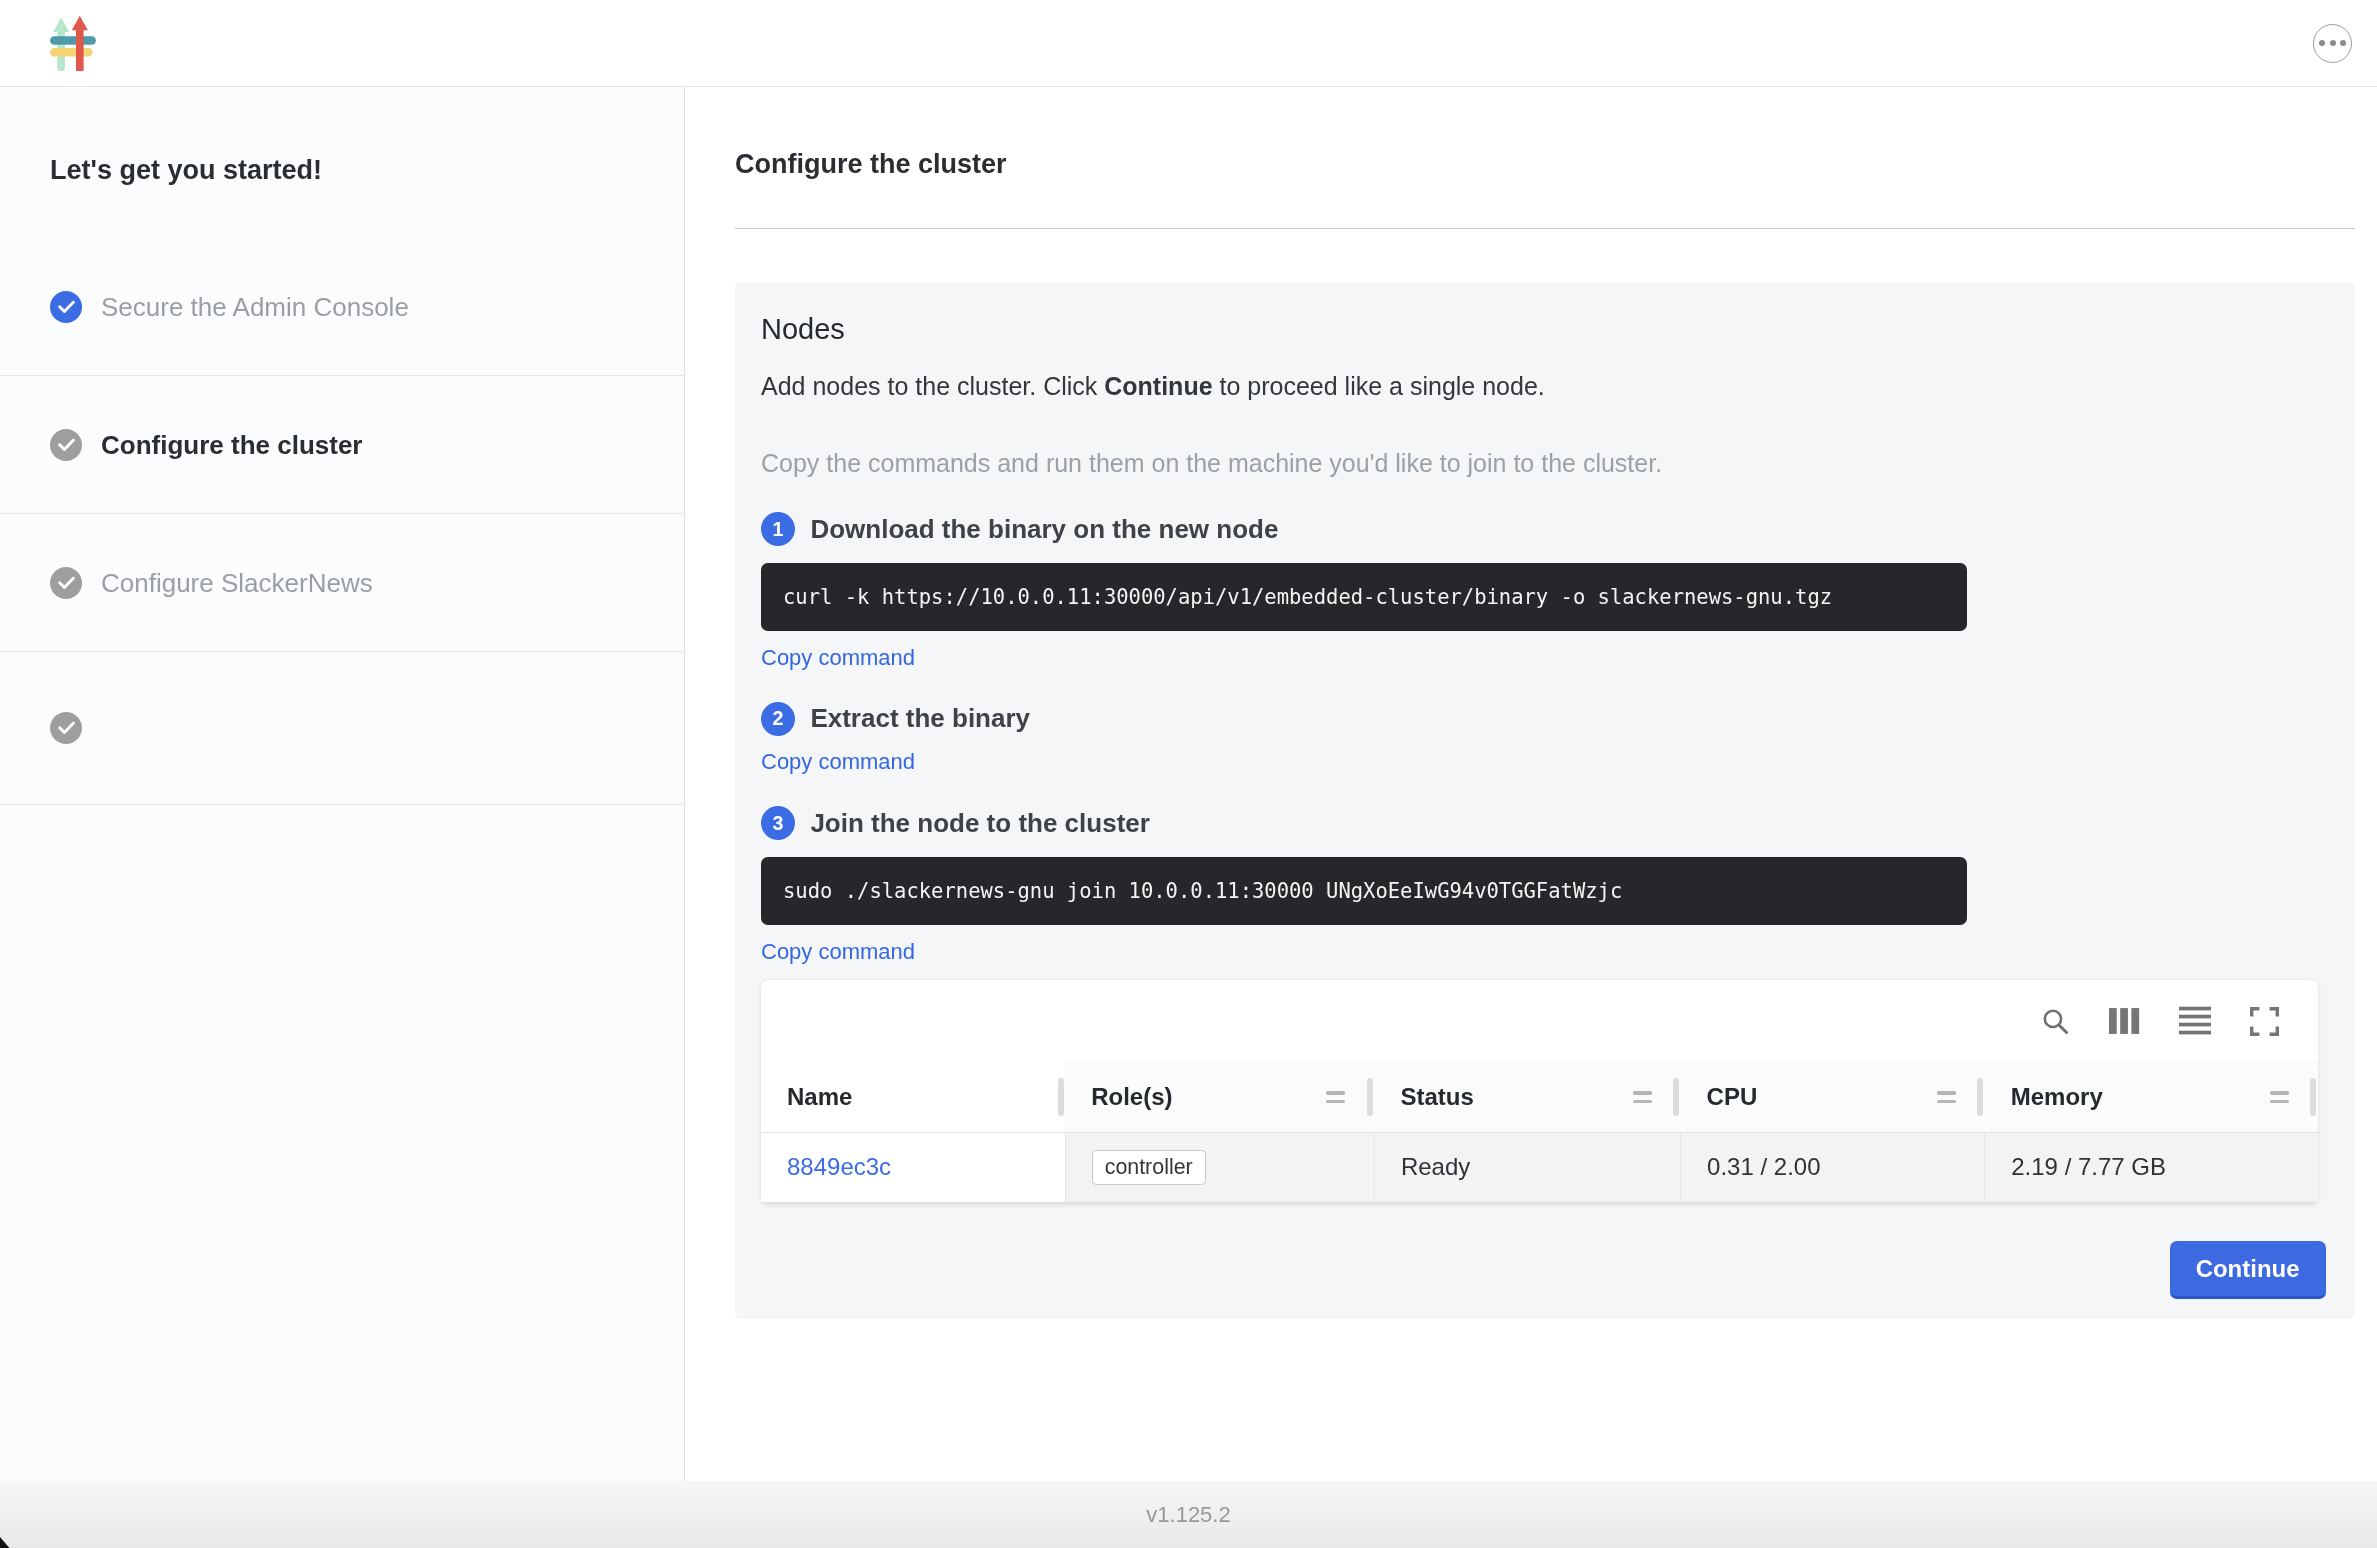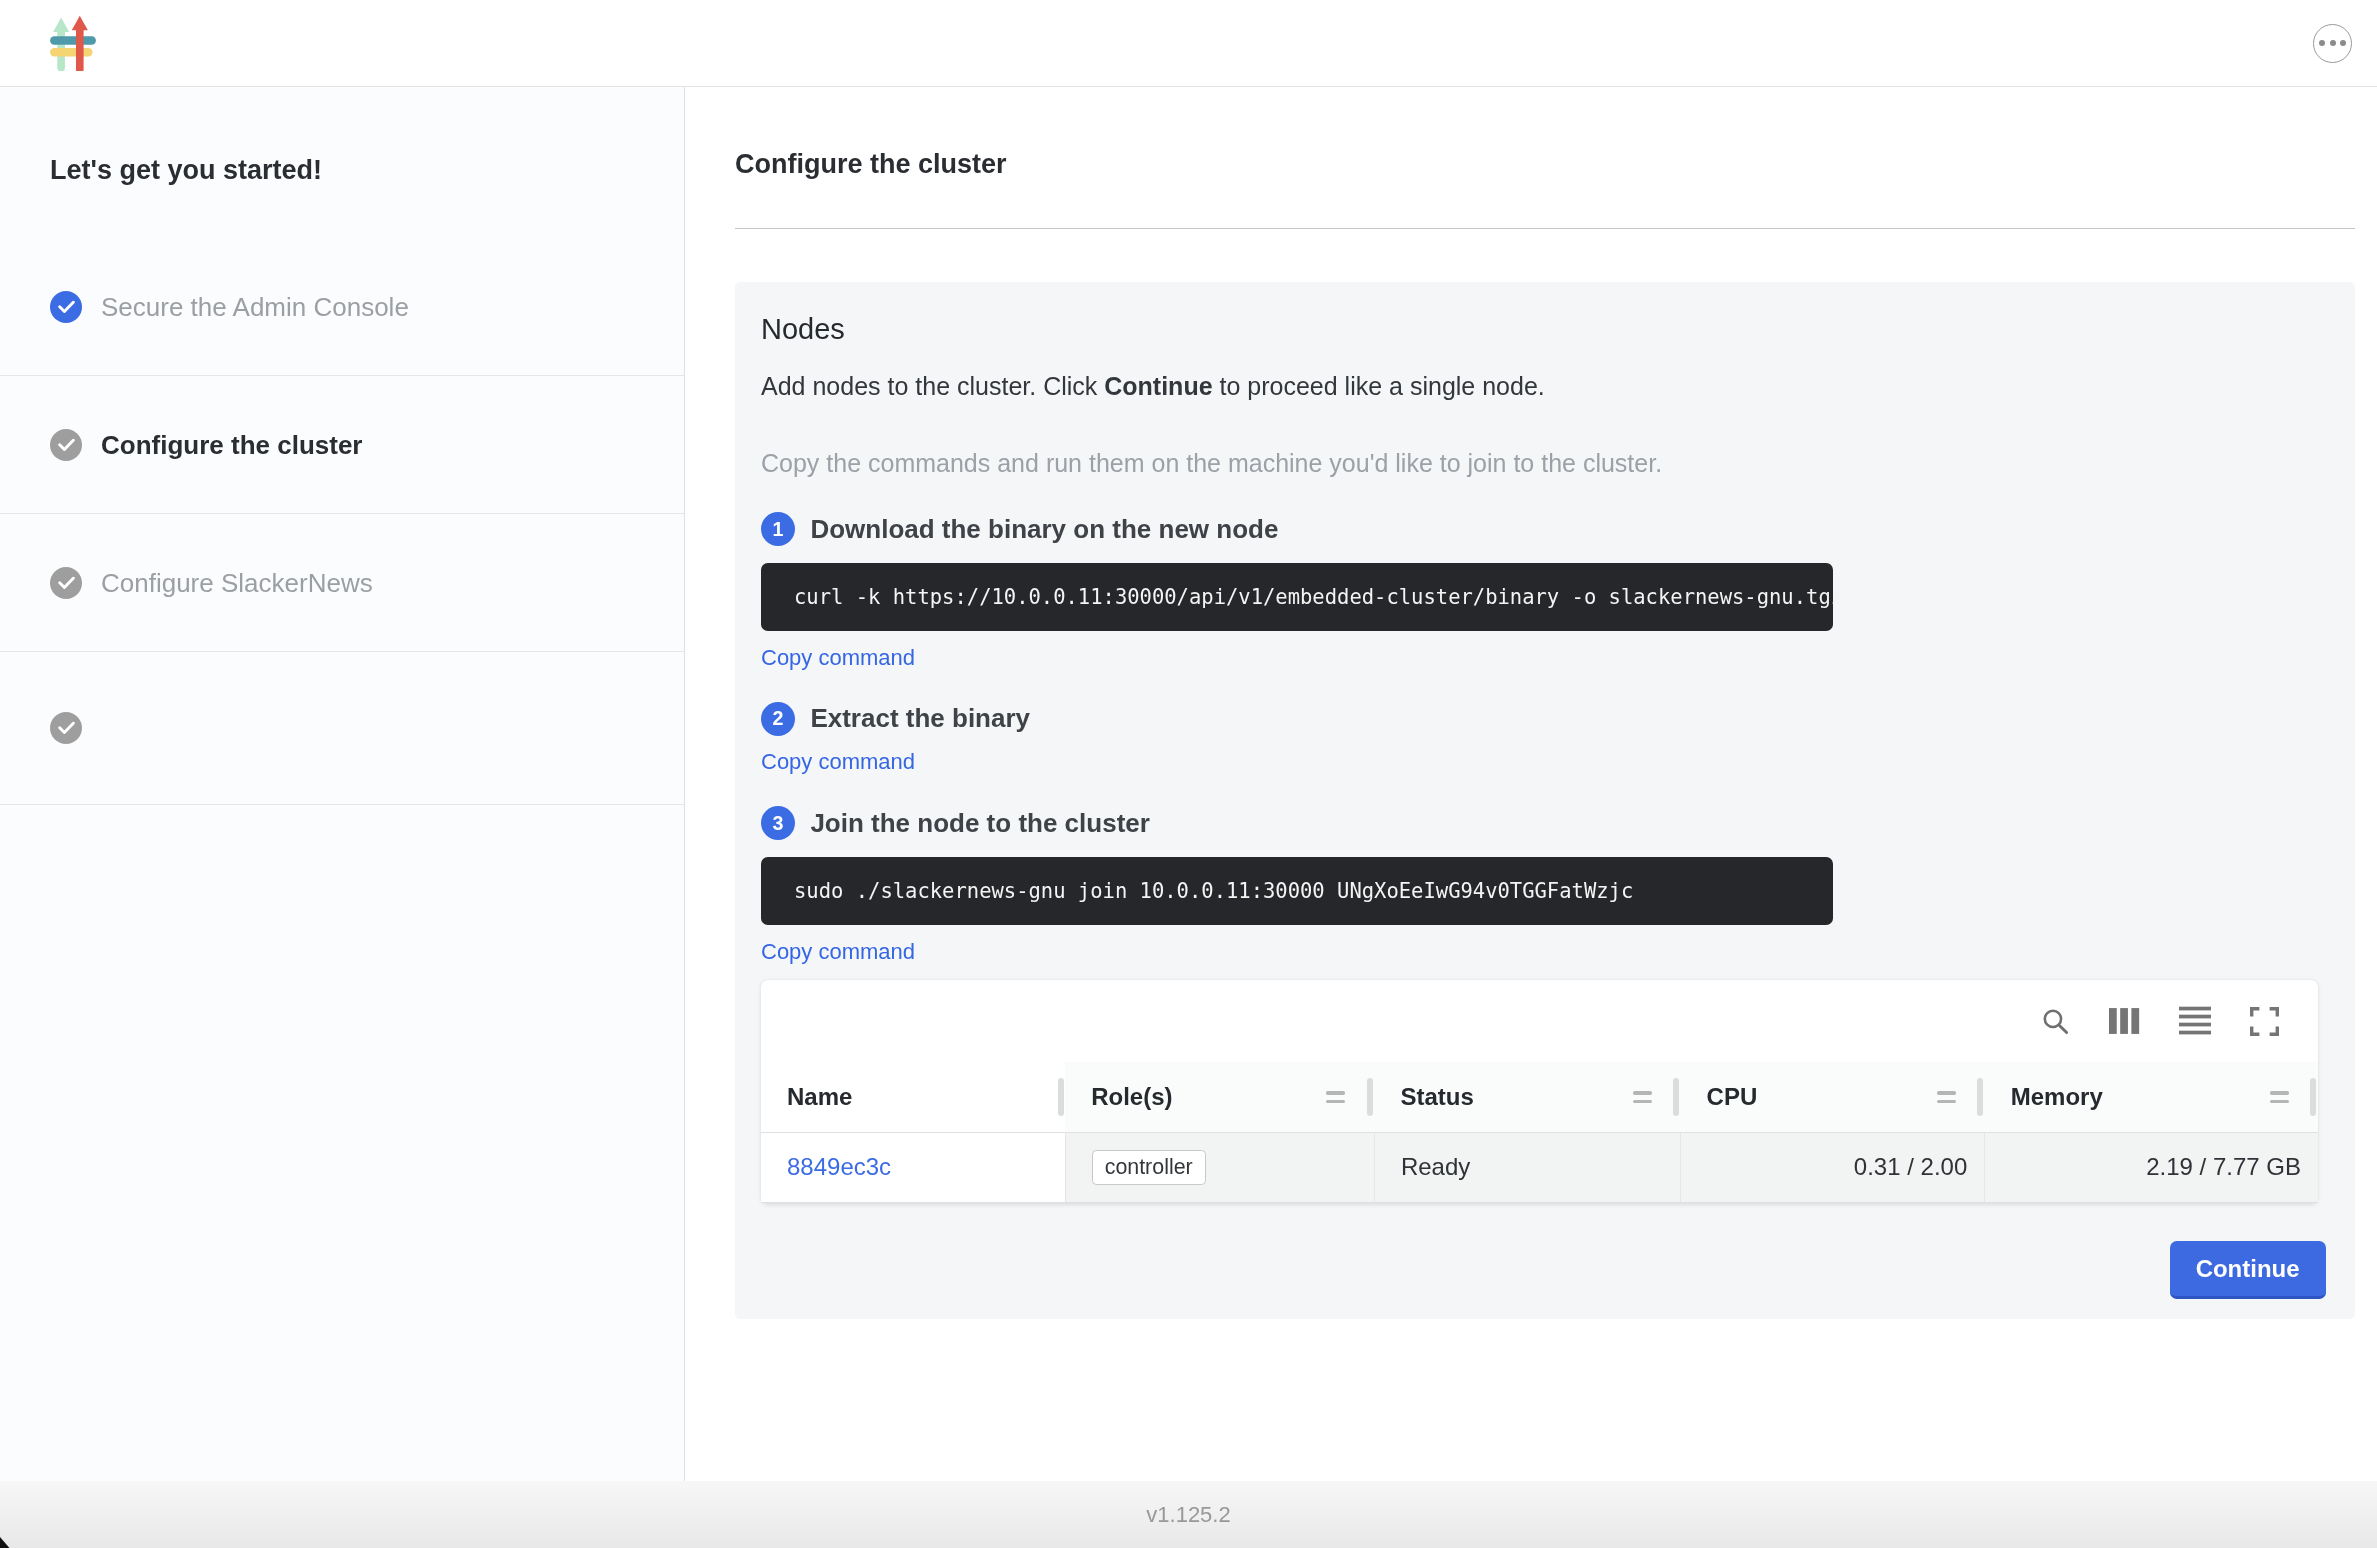--- a/index.html
+++ b/index.html
@@ -41,22 +41,22 @@
   .card { margin-top:53px; background:#f4f6f8; border-radius:5.1px; padding:31px 26px 19.7px 26px; }
   .card-title { font-size:29px; font-weight:normal; color:#26292d; }
   .intro { margin-top:26px; font-size:25px; color:#33363a; }
   .intro b { font-weight:bold; }
   .hint { margin-top:48px; font-size:25px; color:#9ba1a6; }
 
   .step-head { display:flex; align-items:center; gap:15.4px; margin-top:34px; }
   .step-num { width:34px; height:34px; border-radius:50%; background:#3b6ce4; color:#fff;
     font-size:19.7px; font-weight:bold; display:flex; align-items:center; justify-content:center; flex:0 0 auto; }
   .step-title { font-size:26px; font-weight:bold; color:#3f4347; }
-  .code-block { margin-top:17px; width:1072px; background:#26272a; border-radius:6.8px;
-    padding:22px 33px; font-family:"DejaVu Sans Mono", monospace; font-size:20.5px; color:#f4f4f4; white-space:nowrap; }
+  .code-block { margin-top:17px; width:1206px; background:#26272a; border-radius:6.8px;
+    padding:22px 22px; font-family:"DejaVu Sans Mono", monospace; font-size:20.5px; color:#f4f4f4; white-space:nowrap; }
   .copy-link { display:inline-block; margin-top:13.7px; font-size:22px; color:#3566e3; text-decoration:none; cursor:pointer; }
 
   
   .table-card { margin-top:15.4px; width:1557px; background:#fff; border-radius:6.8px;
     box-shadow:0 1.7px 4.3px rgba(0,0,0,0.10), 0 0 0.9px rgba(0,0,0,0.12); }
   .table-toolbar { height:82px; display:flex; align-items:center; justify-content:flex-end; gap:39px; padding-right:39px; }
   .tool-btn { background:none; border:none; cursor:pointer; display:flex; align-items:center; }
 
   table.nodes { border-collapse:collapse; width:100%; table-layout:fixed; }
   table.nodes th, table.nodes td { font-size:24px; height:70px; padding:0 17px 0 26px; }
@@ -70,21 +70,21 @@
   .th-spacer { flex:1 1 auto; }
   .col-menu { margin-right:12px; display:flex; flex-direction:column; gap:5.1px; cursor:pointer; }
   .col-menu i { width:19px; height:3.4px; background:#b5b5b5; border-radius:1.7px; display:block; }
   .resize-handle { position:absolute; right:1.7px; top:16px; width:6px; height:38px; border-radius:3.4px; background:#dcdcdc; cursor:col-resize; }
   th.pinned, td.pinned { background:#fff; box-shadow:2.6px 0 4.3px -1.7px rgba(0,0,0,0.07); }
   th.scrollcol { background:#fafbfb; }
   td.scrollcol { background:#f2f3f3; }
   .node-link { color:#3b6ce4; text-decoration:none; cursor:pointer; }
   .role-badge { display:inline-block; background:#fff; border:0.9px solid #c8c8c8; border-radius:4.3px;
     padding:4.3px 12px; font-size:21.4px; color:#33363a; }
-  td.num { text-align:right; padding-right:26px; }
+  td.num { padding-right:26px; }
 
   .card-actions { display:flex; justify-content:flex-end; margin-top:38px; }
   .continue-btn { background:#3e6ae1; color:#fff; font-size:24px; font-weight:bold;
     border:none; border-bottom:3.4px solid #2f55c4; border-radius:6.8px; padding:13.7px 26px; margin-right:3.4px;
     cursor:pointer; font-family:"Liberation Sans", sans-serif; }
 
   
   .footer { flex:0 0 auto; height:68px; background:linear-gradient(#f7f7f7, #e8e8e9);
     display:flex; align-items:center; justify-content:center; position:relative; }
   .footer-version { font-size:22px; color:#989898; }

